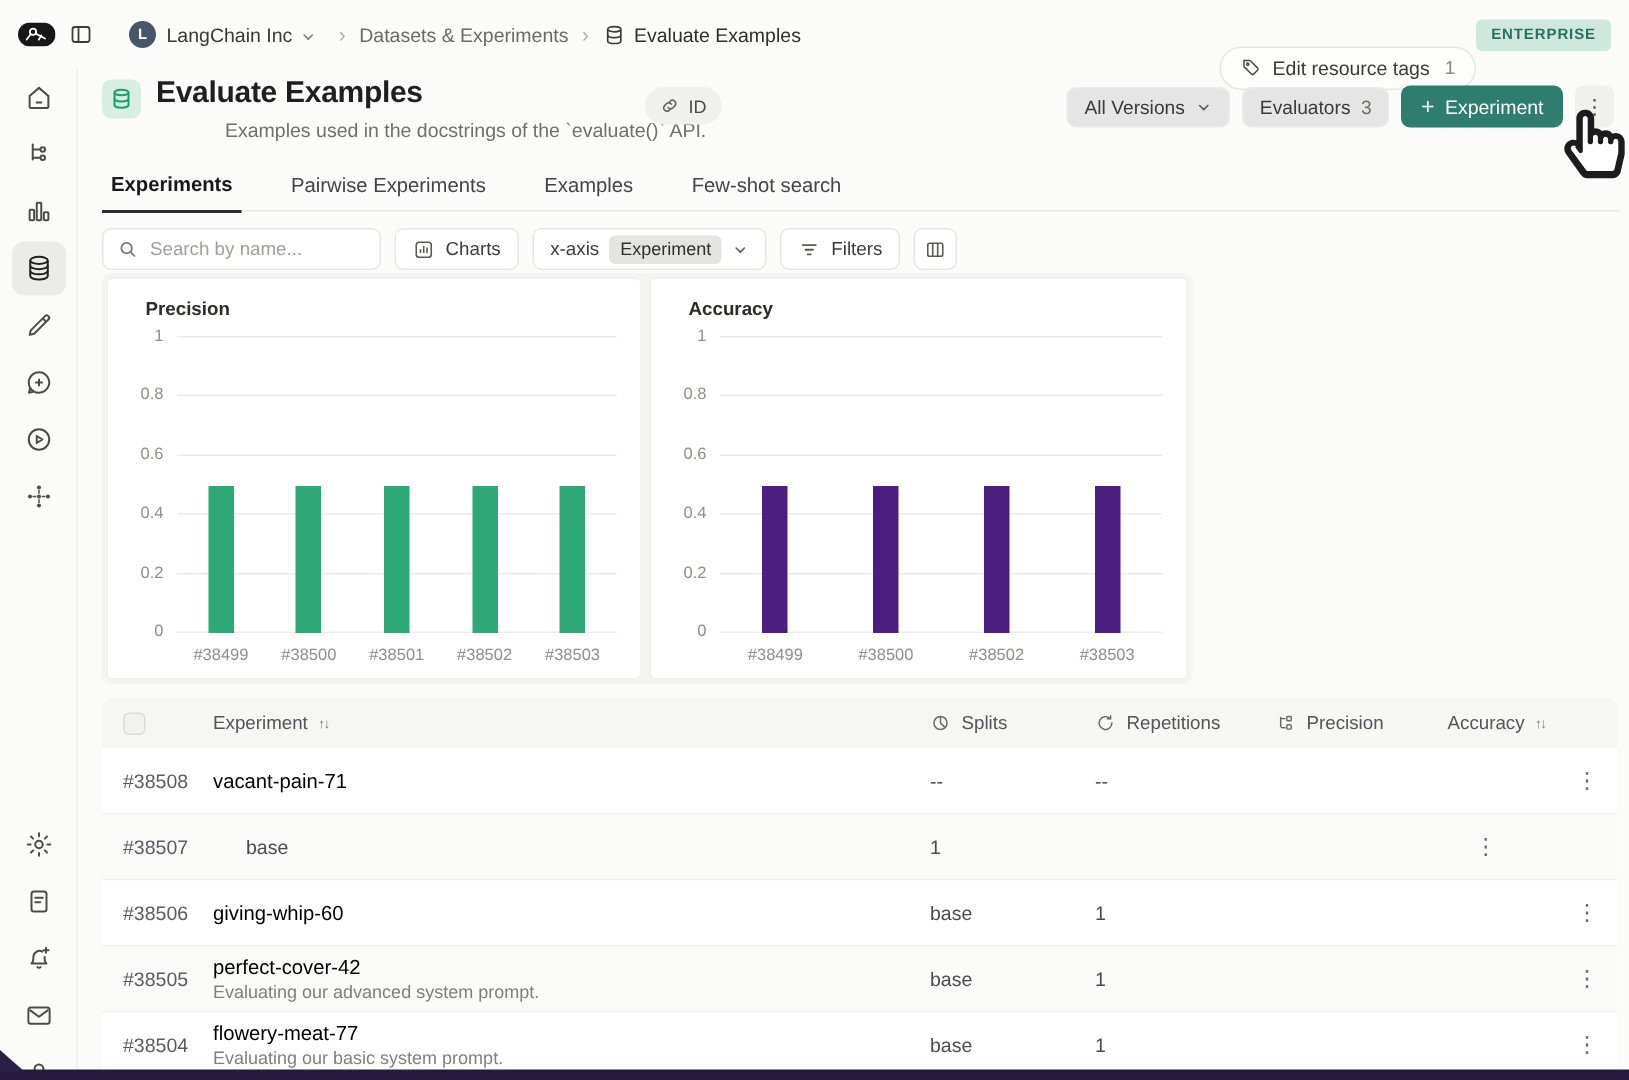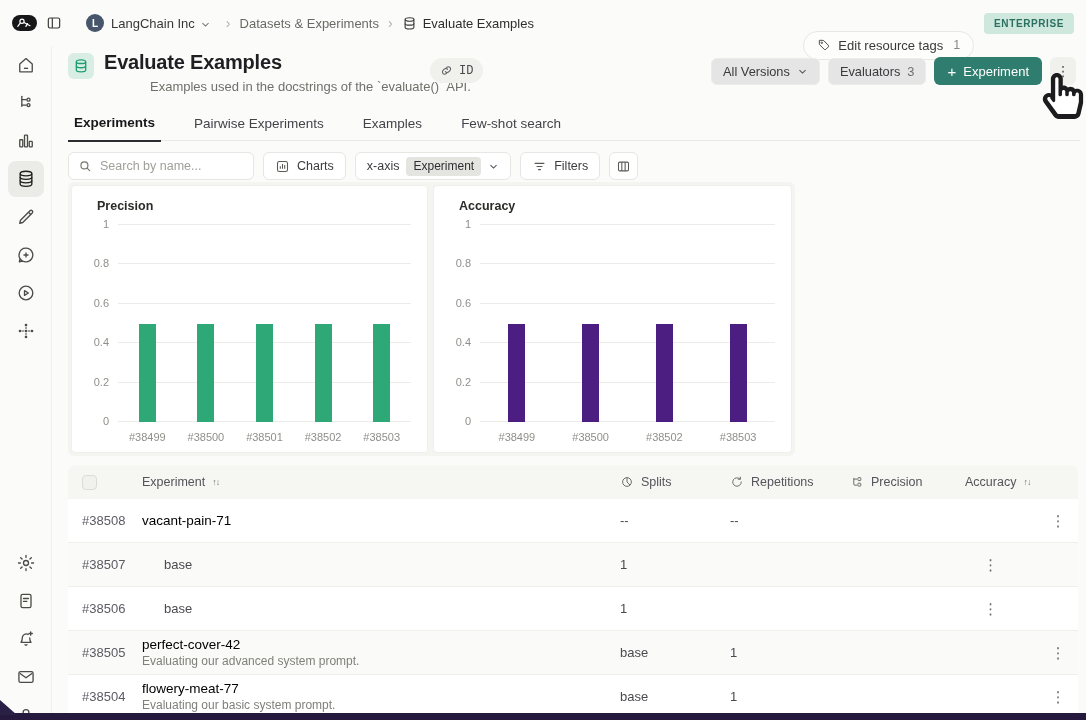--- a/index.html
+++ b/index.html
@@ -17,38 +17,38 @@
   .crumb-org{font-size:13px;color:#383834;font-weight:500;}
   .crumb-chev{margin:2px 6px 0 5px;color:#777772;}
   .crumb-sep{color:#b0b0aa;font-size:14px;margin:0 9px;}
   .crumb-section{font-size:13px;color:#6a6a65;}
   .crumb-db{margin-right:6px;color:#3a3a36;}
   .crumb-page{font-size:13px;color:#2e2e2a;font-weight:500;}
   .topbar-spacer{flex:1;}
   .edit-tags{display:flex;align-items:center;gap:7px;height:29px;padding:0 13px;border:1px solid #e7e7e3;border-radius:15px;
     background:#fdfdfc;font-size:13px;color:#3a3a38;cursor:pointer;margin-top:44px;}
   .edit-tags .count{color:#8a8a85;margin-left:3px;font-size:12.5px;}
-  .plan-badge{margin-left:10px;background:#cfe8de;color:#2b6f60;font-size:10px;font-weight:700;letter-spacing:.6px;
+  .plan-badge{margin-left:0;background:#cfe8de;color:#2b6f60;font-size:10px;font-weight:700;letter-spacing:.6px;
     padding:5px 10px;border-radius:4px;}
 
   
   .sidebar{position:absolute;left:0;top:46px;bottom:0;width:52px;background:#fbfbf9;border-right:1px solid #f0f0ec;
     display:flex;flex-direction:column;align-items:center;}
   .side-btn{width:36px;height:36px;margin:1px 0;display:flex;align-items:center;justify-content:center;border-radius:8px;
     color:#4c4c47;background:none;border:none;cursor:pointer;padding:0;}
   .side-btn.active{background:#ebebe7;color:#20201d;}
   .side-bottom{margin-top:auto;margin-bottom:-14px;display:flex;flex-direction:column;align-items:center;}
 
   
   .page-header{position:absolute;left:68px;top:50px;display:flex;gap:10px;}
   .title-icon-box{width:26px;height:26px;border-radius:6px;background:#d8eee4;display:flex;align-items:center;justify-content:center;margin-top:3px;}
   .page-title{font-size:20px;font-weight:600;color:#1f1f23;letter-spacing:-.2px;line-height:24px;}
   .page-subtitle{font-size:13px;color:#70706b;margin-top:5px;margin-left:46px;}
   .id-pill{position:absolute;left:430px;top:58px;display:flex;align-items:center;gap:6px;height:25px;padding:0 10px;
-    background:#f0f0ec;border-radius:13px;font-size:12px;color:#4a4a4e;border:none;cursor:pointer;font-family:Liberation Mono, monospace;}
+    background:#f0f0ec;border-radius:13px;font-size:12px;color:#4a4a4e;border:none;cursor:pointer;}
   .hdr-controls{position:absolute;top:57px;right:10px;display:flex;gap:8px;align-items:center;}
   .hdr-btn{height:27px;border-radius:6px;background:#e5e5e5;border:1px solid #ecece8;padding:0 11px;font-size:12.8px;
     color:#3a3a3e;display:flex;gap:7px;align-items:center;cursor:pointer;}
   .hdr-btn .count{color:#6f6f6a;}
   .btn-primary{height:28px;border:none;border-radius:6px;background:#2e7d6e;color:#fff;font-size:13px;font-weight:500;
     display:flex;align-items:center;gap:7px;padding:0 13px;cursor:pointer;}
   .btn-primary .plus{font-size:15px;font-weight:400;line-height:1;}
   .icon-pill{height:28px;min-width:25px;border-radius:6px;background:#f0f0ec;border:none;display:flex;align-items:center;
     justify-content:center;color:#4a4a50;font-size:14px;cursor:pointer;padding:0 6px;}
 
@@ -536,20 +536,24 @@
       <div class="c-val">base</div>
       <div class="c-val">1</div>
       <div class="c-val"></div>
       <div class="c-val"></div>
       <div class="c-menu">
             <button class="kebab">⋮</button>
           </div>
     </div>
         <div class="trow tgrid">
       <div class="c-id">#38506</div>
+      <div class="c-name">
+        <div class="name">giving-whip-60</div>
+
+      </div>
       <div class="c-val">base</div>
       <div class="c-val">1</div>
       <div class="c-val"></div>
       <div class="c-val"></div>
       <div class="c-menu">
             <button class="kebab">⋮</button>
           </div>
     </div>
         <div class="trow tgrid alt">
       <div class="c-id">#38505</div>

